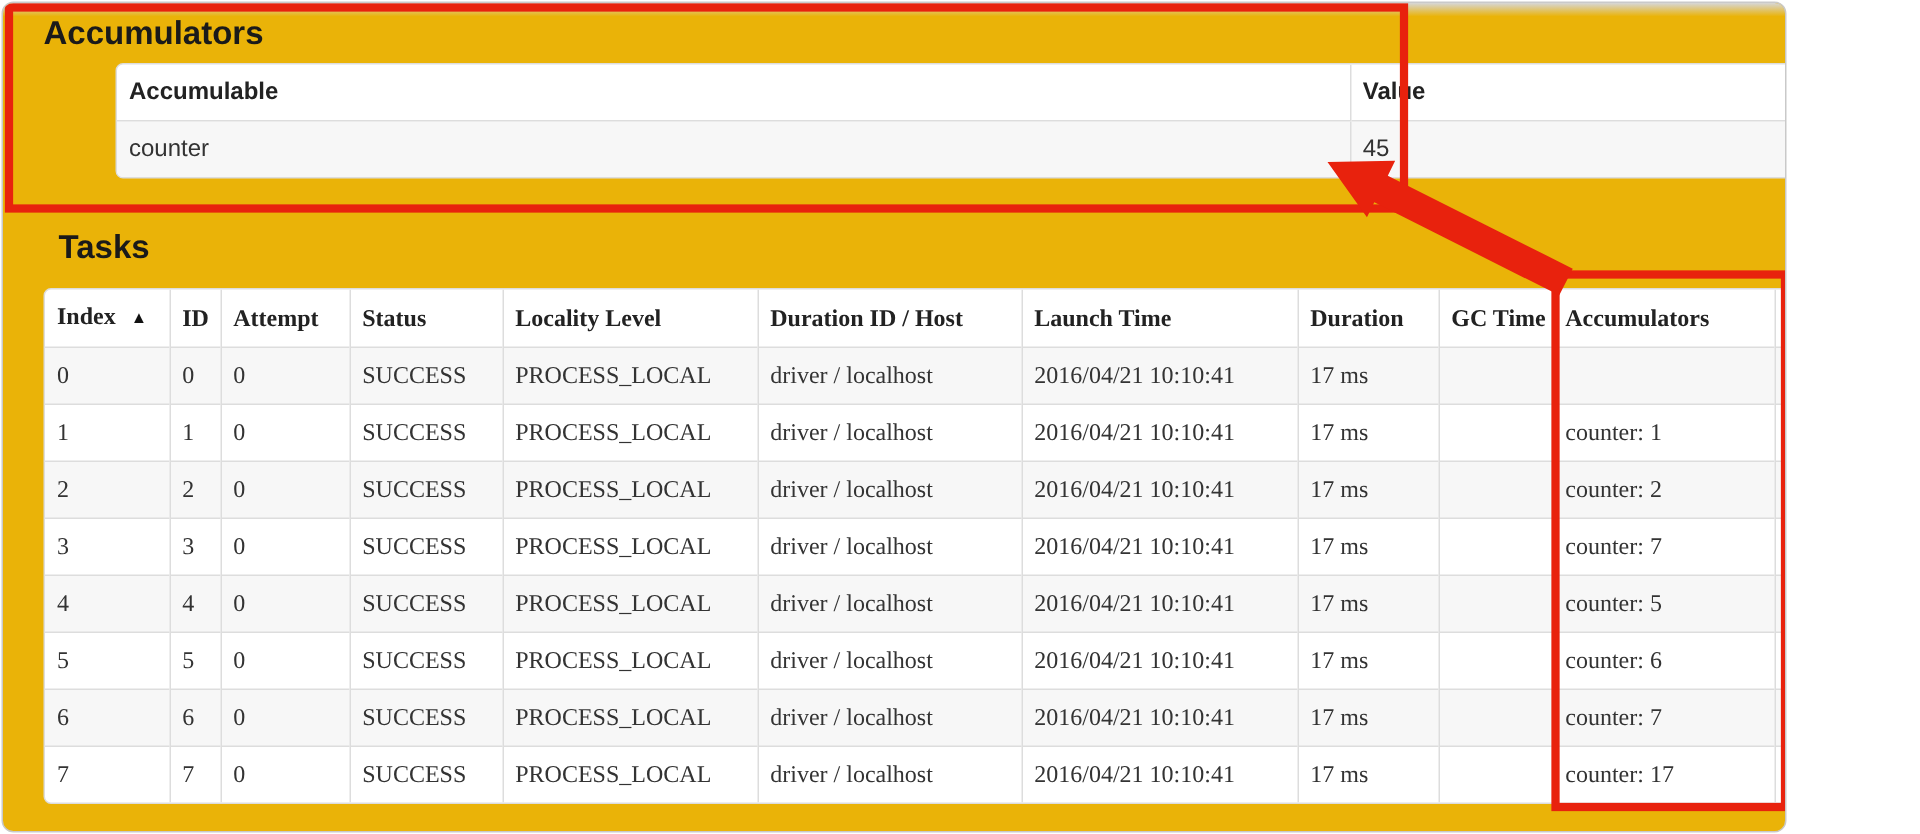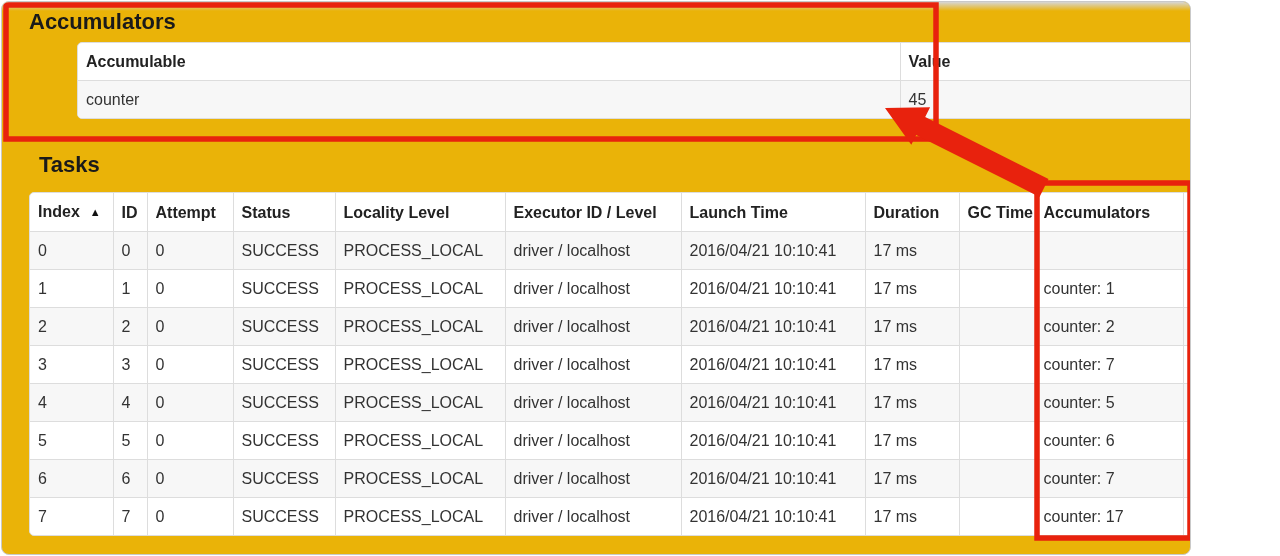--- a/index.html
+++ b/index.html
@@ -34,21 +34,21 @@
 
   .table-wrap {
     position: absolute;
     left: 27px; width: 1226px;
     border: 1px solid #dddddd;
     border-radius: 5px;
     overflow: hidden;
     background: #ffffff;
   }
   #acc-table-wrap { top: 40px; margin-left: 48px; }
-  #tasks-table-wrap { top: 190px; }
+  #tasks-table-wrap { top: 190px; font-family: Liberation Serif, serif; }
 
   table {
     width: 100%;
     border-collapse: collapse;
     table-layout: fixed;
     font-size: 16px; color: #333333;
   }
   th, td {
     padding: 8px 8px;
     line-height: 21px;
@@ -124,21 +124,21 @@
           <col style="width:148px">
             <col style="width:73px">
         </colgroup>
         <thead>
           <tr>
             <th><span>Index</span><span class="sort-icon">▲</span></th>
             <th>ID</th>
             <th>Attempt</th>
             <th>Status</th>
             <th>Locality Level</th>
-            <th>Executor ID / Level</th>
+            <th>Duration ID / Host</th>
             <th>Launch Time</th>
             <th>Duration</th>
             <th class="th-gctime">GC Time</th>
             <th>Accumulators</th>
             <th>Status</th>
           </tr>
         </thead>
         <tbody>
             <tr>
               <td>0</td>

